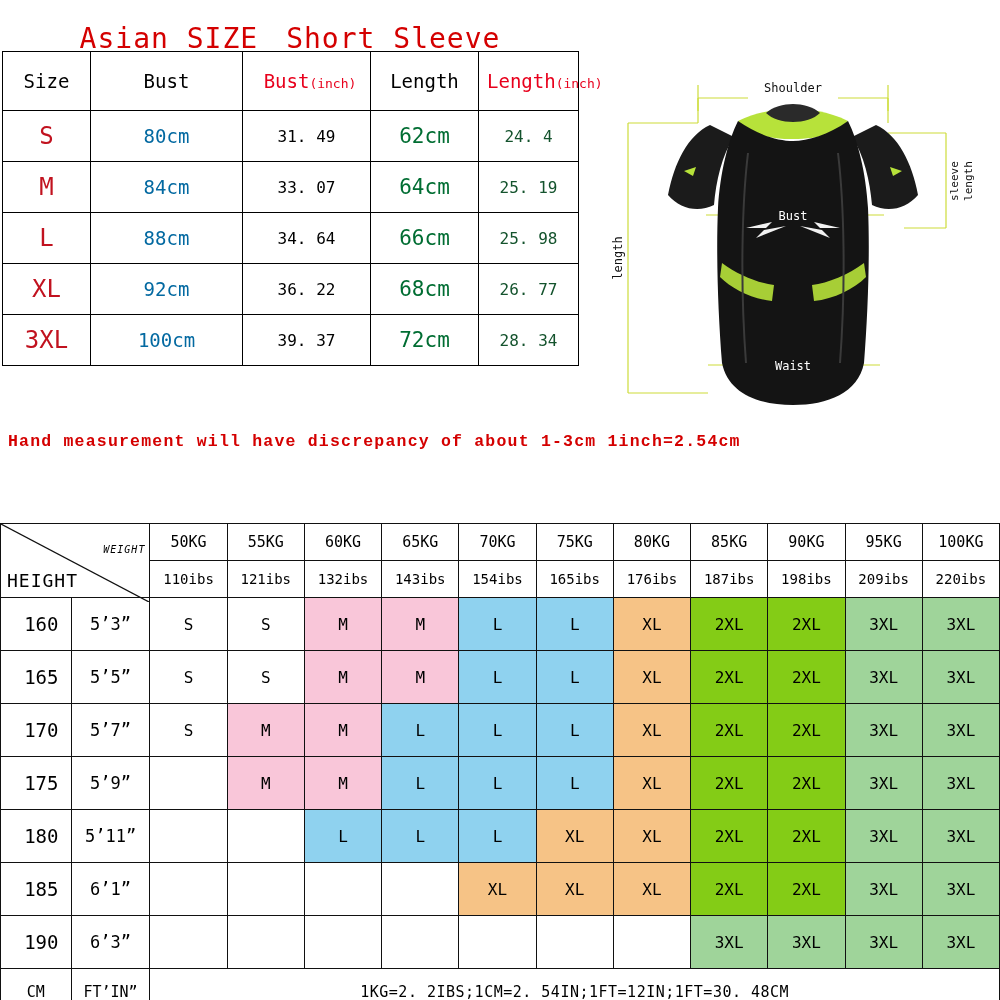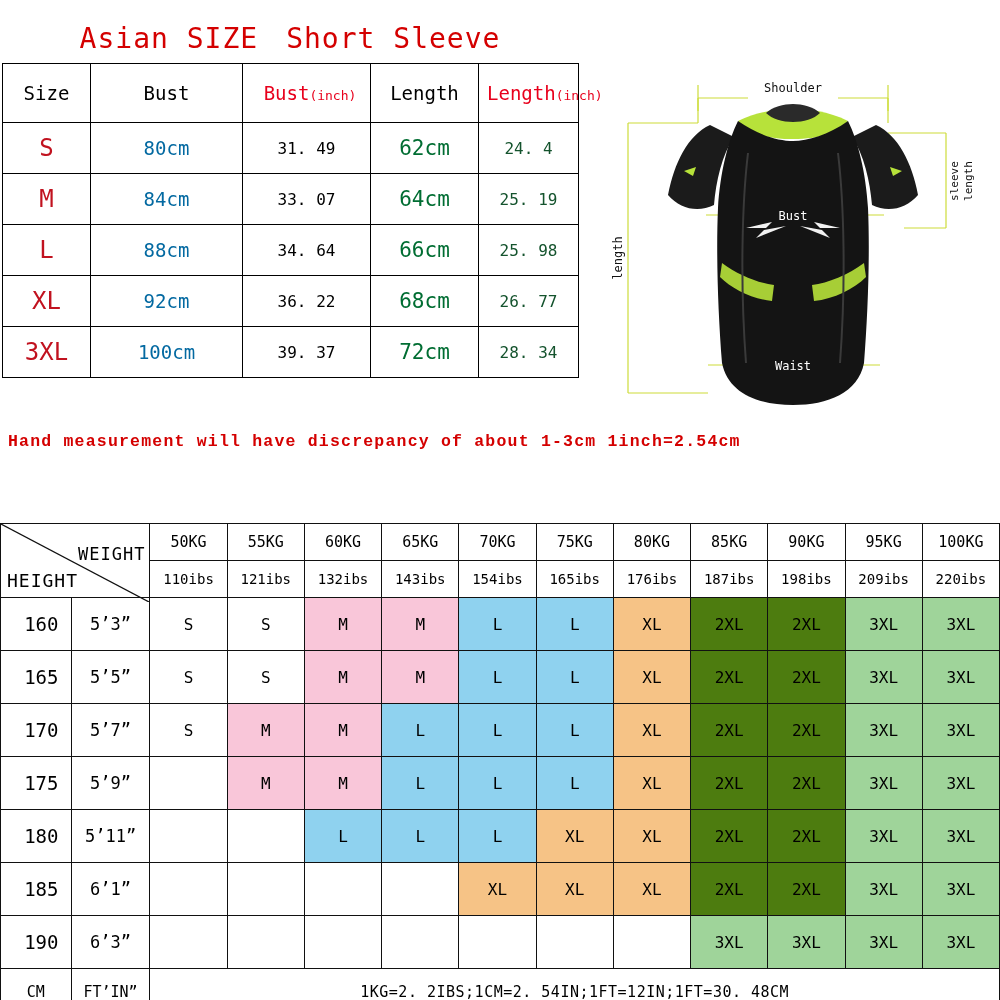--- a/index.html
+++ b/index.html
@@ -32,21 +32,21 @@
     letter-spacing: 1px;
     font-family: "DejaVu Sans Mono", monospace;
     white-space: nowrap;
   }
   .top-title .t2 { margin-left: 28px; }
 
   
   .size-table {
     position: absolute;
     left: 2px;
-    top: 63px;
+    top: 51px;
     border-collapse: collapse;
     width: 576px;
     table-layout: fixed;
   }
   .size-table th, .size-table td {
     border: 1px solid #000;
     text-align: center;
     vertical-align: middle;
     height: 48px;
     font-family: "DejaVu Sans Mono", monospace;
@@ -124,41 +124,42 @@
     height: 78px;
   }
   .corner-cell .diag {
     position: absolute;
     inset: 0;
   }
   .corner-cell .wlabel {
     position: absolute;
     right: 4px;
     top: 20px;
-    font-size: 17px;
+    font-size: 10px;
     letter-spacing: 1px;
+    font-style: italic;
   }
   .corner-cell .hlabel {
     position: absolute;
     left: 6px;
     bottom: 6px;
     font-size: 18px;
     letter-spacing: 1px;
   }
   .kg-row td { height: 34px; font-size: 15px; }
   .lb-row td { height: 34px; font-size: 14px; }
   .data-row td { height: 50px; font-size: 16px; }
   .data-row td.hcm { font-size: 19px; padding-left: 12px; }
   .data-row td.hft { font-size: 17px; }
 
   .sz-S   { background: #ffffff; }
   .sz-M   { background: #f9c6d9; }
   .sz-L   { background: #8fd2ef; }
   .sz-XL  { background: #f6c386; }
-  .sz-2XL { background: #4d7c0f; margin-top: 16px; }
+  .sz-2XL { background: #84cc16; margin-top: 16px; }
   .sz-3XL { background: #9fd49a; }
   .sz-none{ background: #ffffff; }
 
   .footer-row td {
     height: 44px;
   }
   .footer-note {
     font-size: 16px;
     letter-spacing: 0.5px;
   }

